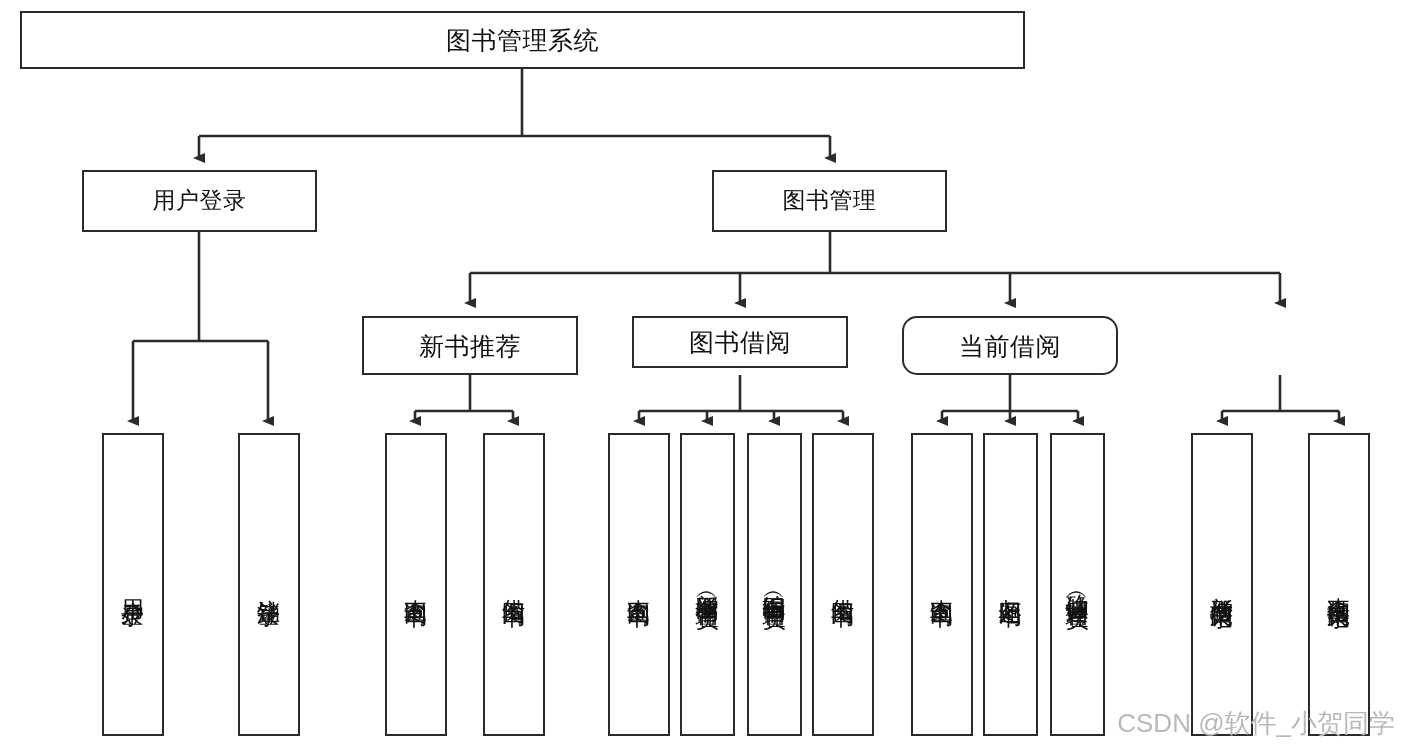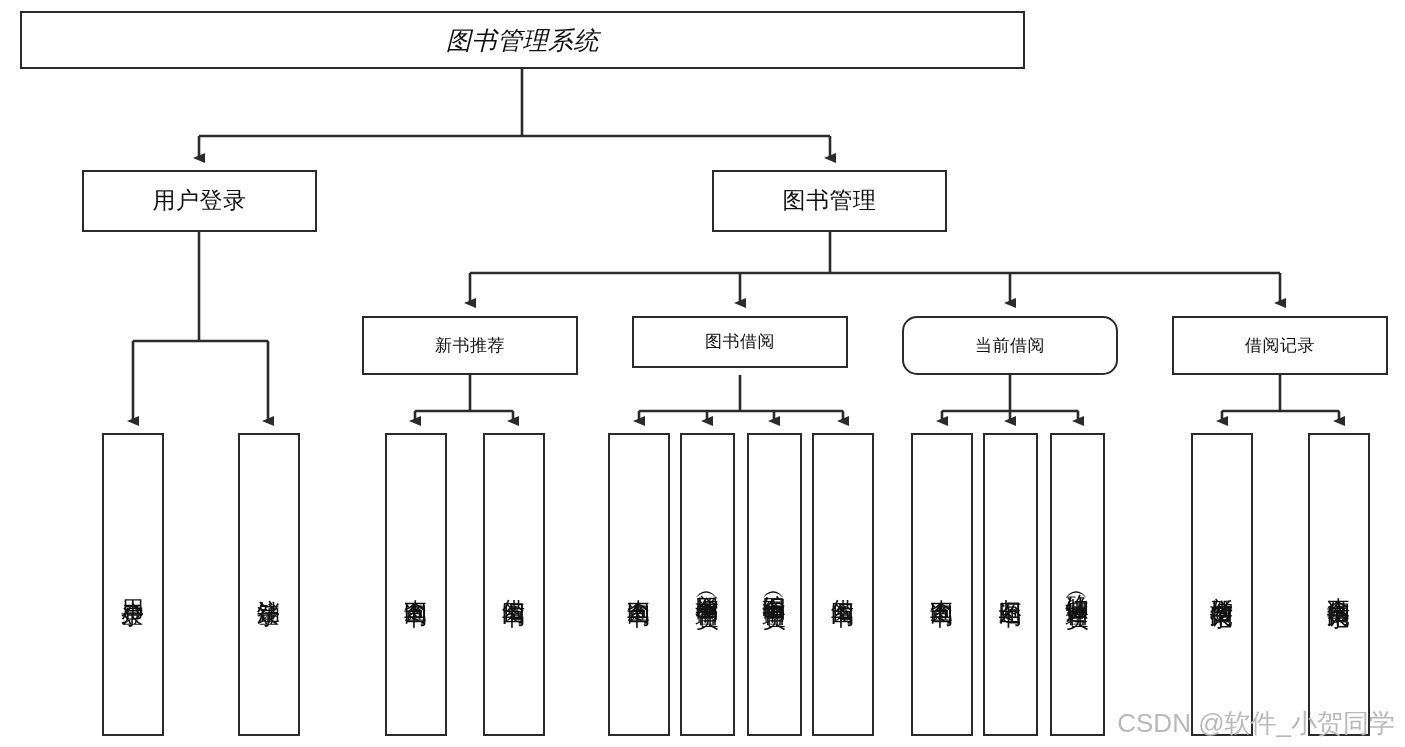--- a/index.html
+++ b/index.html
@@ -27,21 +27,21 @@
     background:#ffffff;
     border:2.5px solid #2b2b2b;
     display:flex;
     align-items:center;
     justify-content:center;
     text-align:center;
     z-index:2;
   }
   .node.root{ font-size:25px; }
   .node.lvl2{ font-size:23px; }
-  .node.lvl3{ font-size:17px; }
+  .node.lvl3{ font-size:25px; }
   .node.leaf{ font-size:23px; }
   .node .label{
     line-height:1.12;
     letter-spacing:0.5px;
     white-space:pre-line;
   }
   .node.leaf .label{
     writing-mode:vertical-rl;
     text-orientation:upright;
     line-height:1.05;
@@ -109,42 +109,39 @@
       <path d="M1078,411 L1078,421" marker-end="url(#arrow)"></path>
 
       <path d="M1280,375 L1280,411"></path>
       <path d="M1222,411 L1339,411"></path>
       <path d="M1222,411 L1222,421" marker-end="url(#arrow)"></path>
       <path d="M1339,411 L1339,421" marker-end="url(#arrow)"></path>
 
     </g>
   </svg>
 
-  <div class="node root" style="left:20px; top:11px; width:1005px; height:58px;font-style:italic;">
+  <div class="node root" style="left:20px; top:11px; width:1005px; height:58px;">
     <span class="label">图书管理系统</span>
   </div>
 
   <div class="node lvl2" style="left:82px; top:170px; width:235px; height:62px;">
     <span class="label">用户登录</span>
   </div>
   <div class="node lvl2" style="left:712px; top:170px; width:235px; height:62px;">
     <span class="label">图书管理</span>
   </div>
 
   <div class="node lvl3" style="left:362px; top:316px; width:216px; height:59px;">
     <span class="label">新书推荐</span>
   </div>
   <div class="node lvl3" style="left:632px; top:316px; width:216px; height:52px;">
     <span class="label">图书借阅</span>
   </div>
   <div class="node lvl3" style="left:902px; top:316px; width:216px; height:59px;border-radius:15px;">
     <span class="label">当前借阅</span>
-  </div>
-  <div class="node lvl3" style="left:1172px; top:316px; width:216px; height:59px;">
-    <span class="label">借阅记录</span>
   </div>
 
   <div class="node leaf" style="left:102px; top:433px; width:62px; height:303px;">
     <span class="label">用户登录</span>
   </div>
   <div class="node leaf" style="left:238px; top:433px; width:62px; height:303px;">
     <span class="label">注销登录</span>
   </div>
 
   <div class="node leaf" style="left:385px; top:433px; width:62px; height:303px;">

